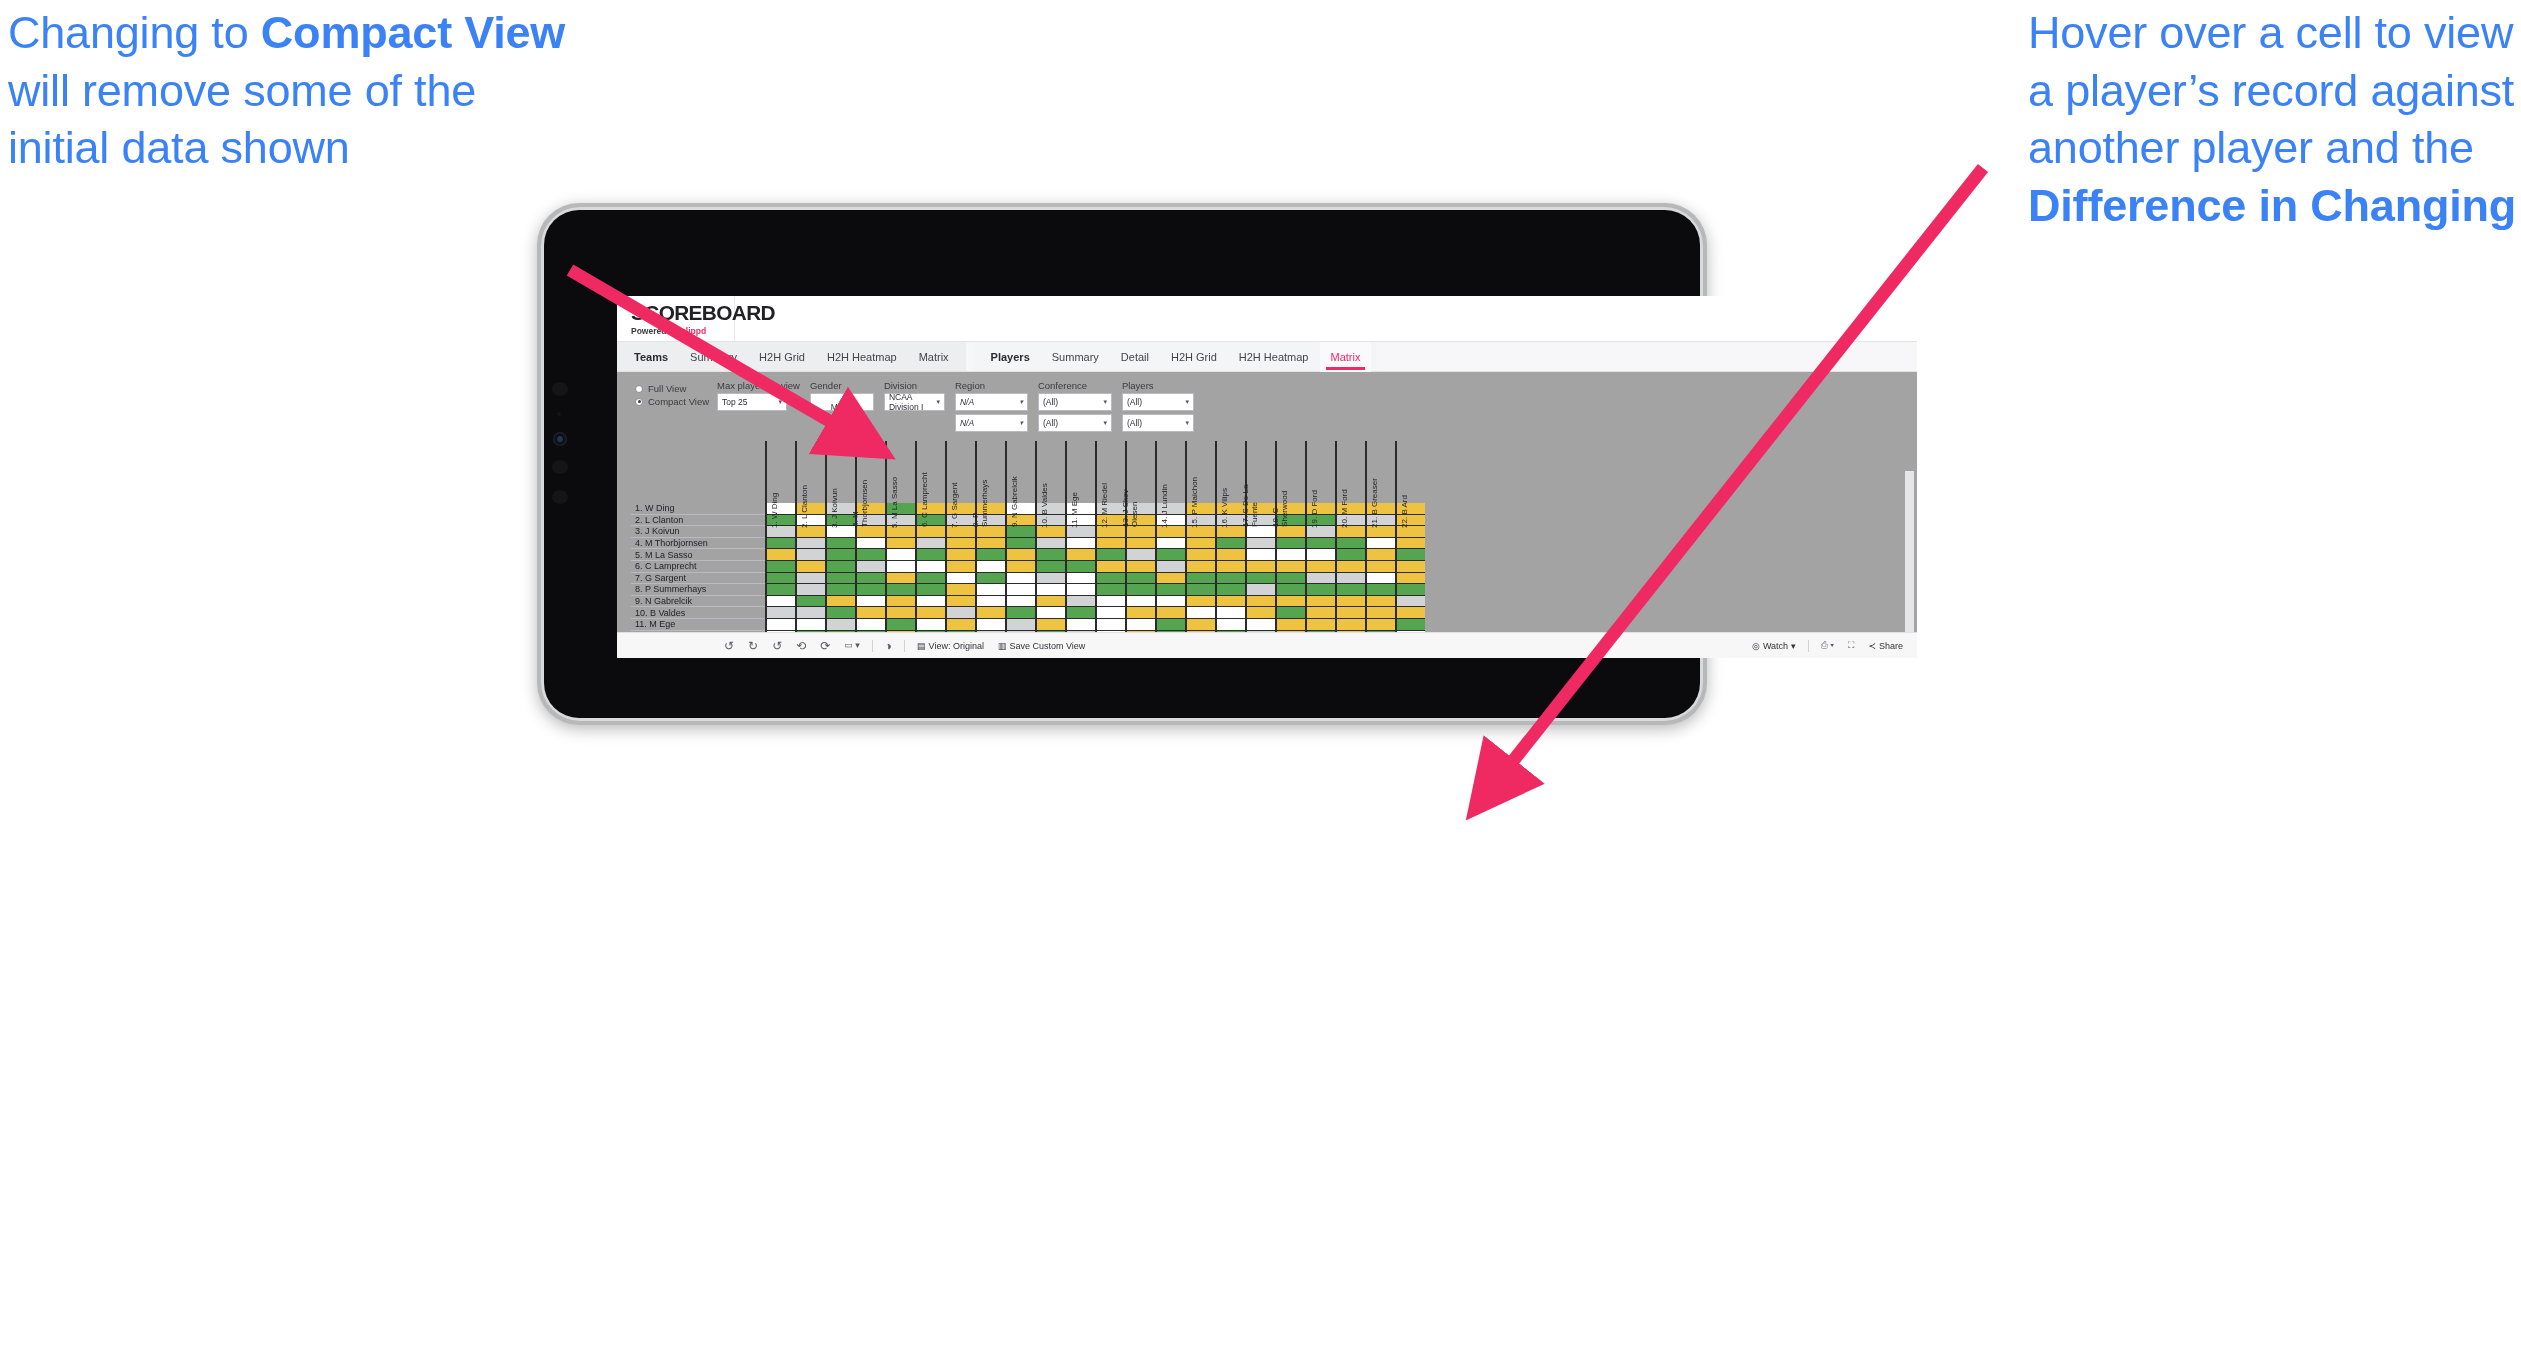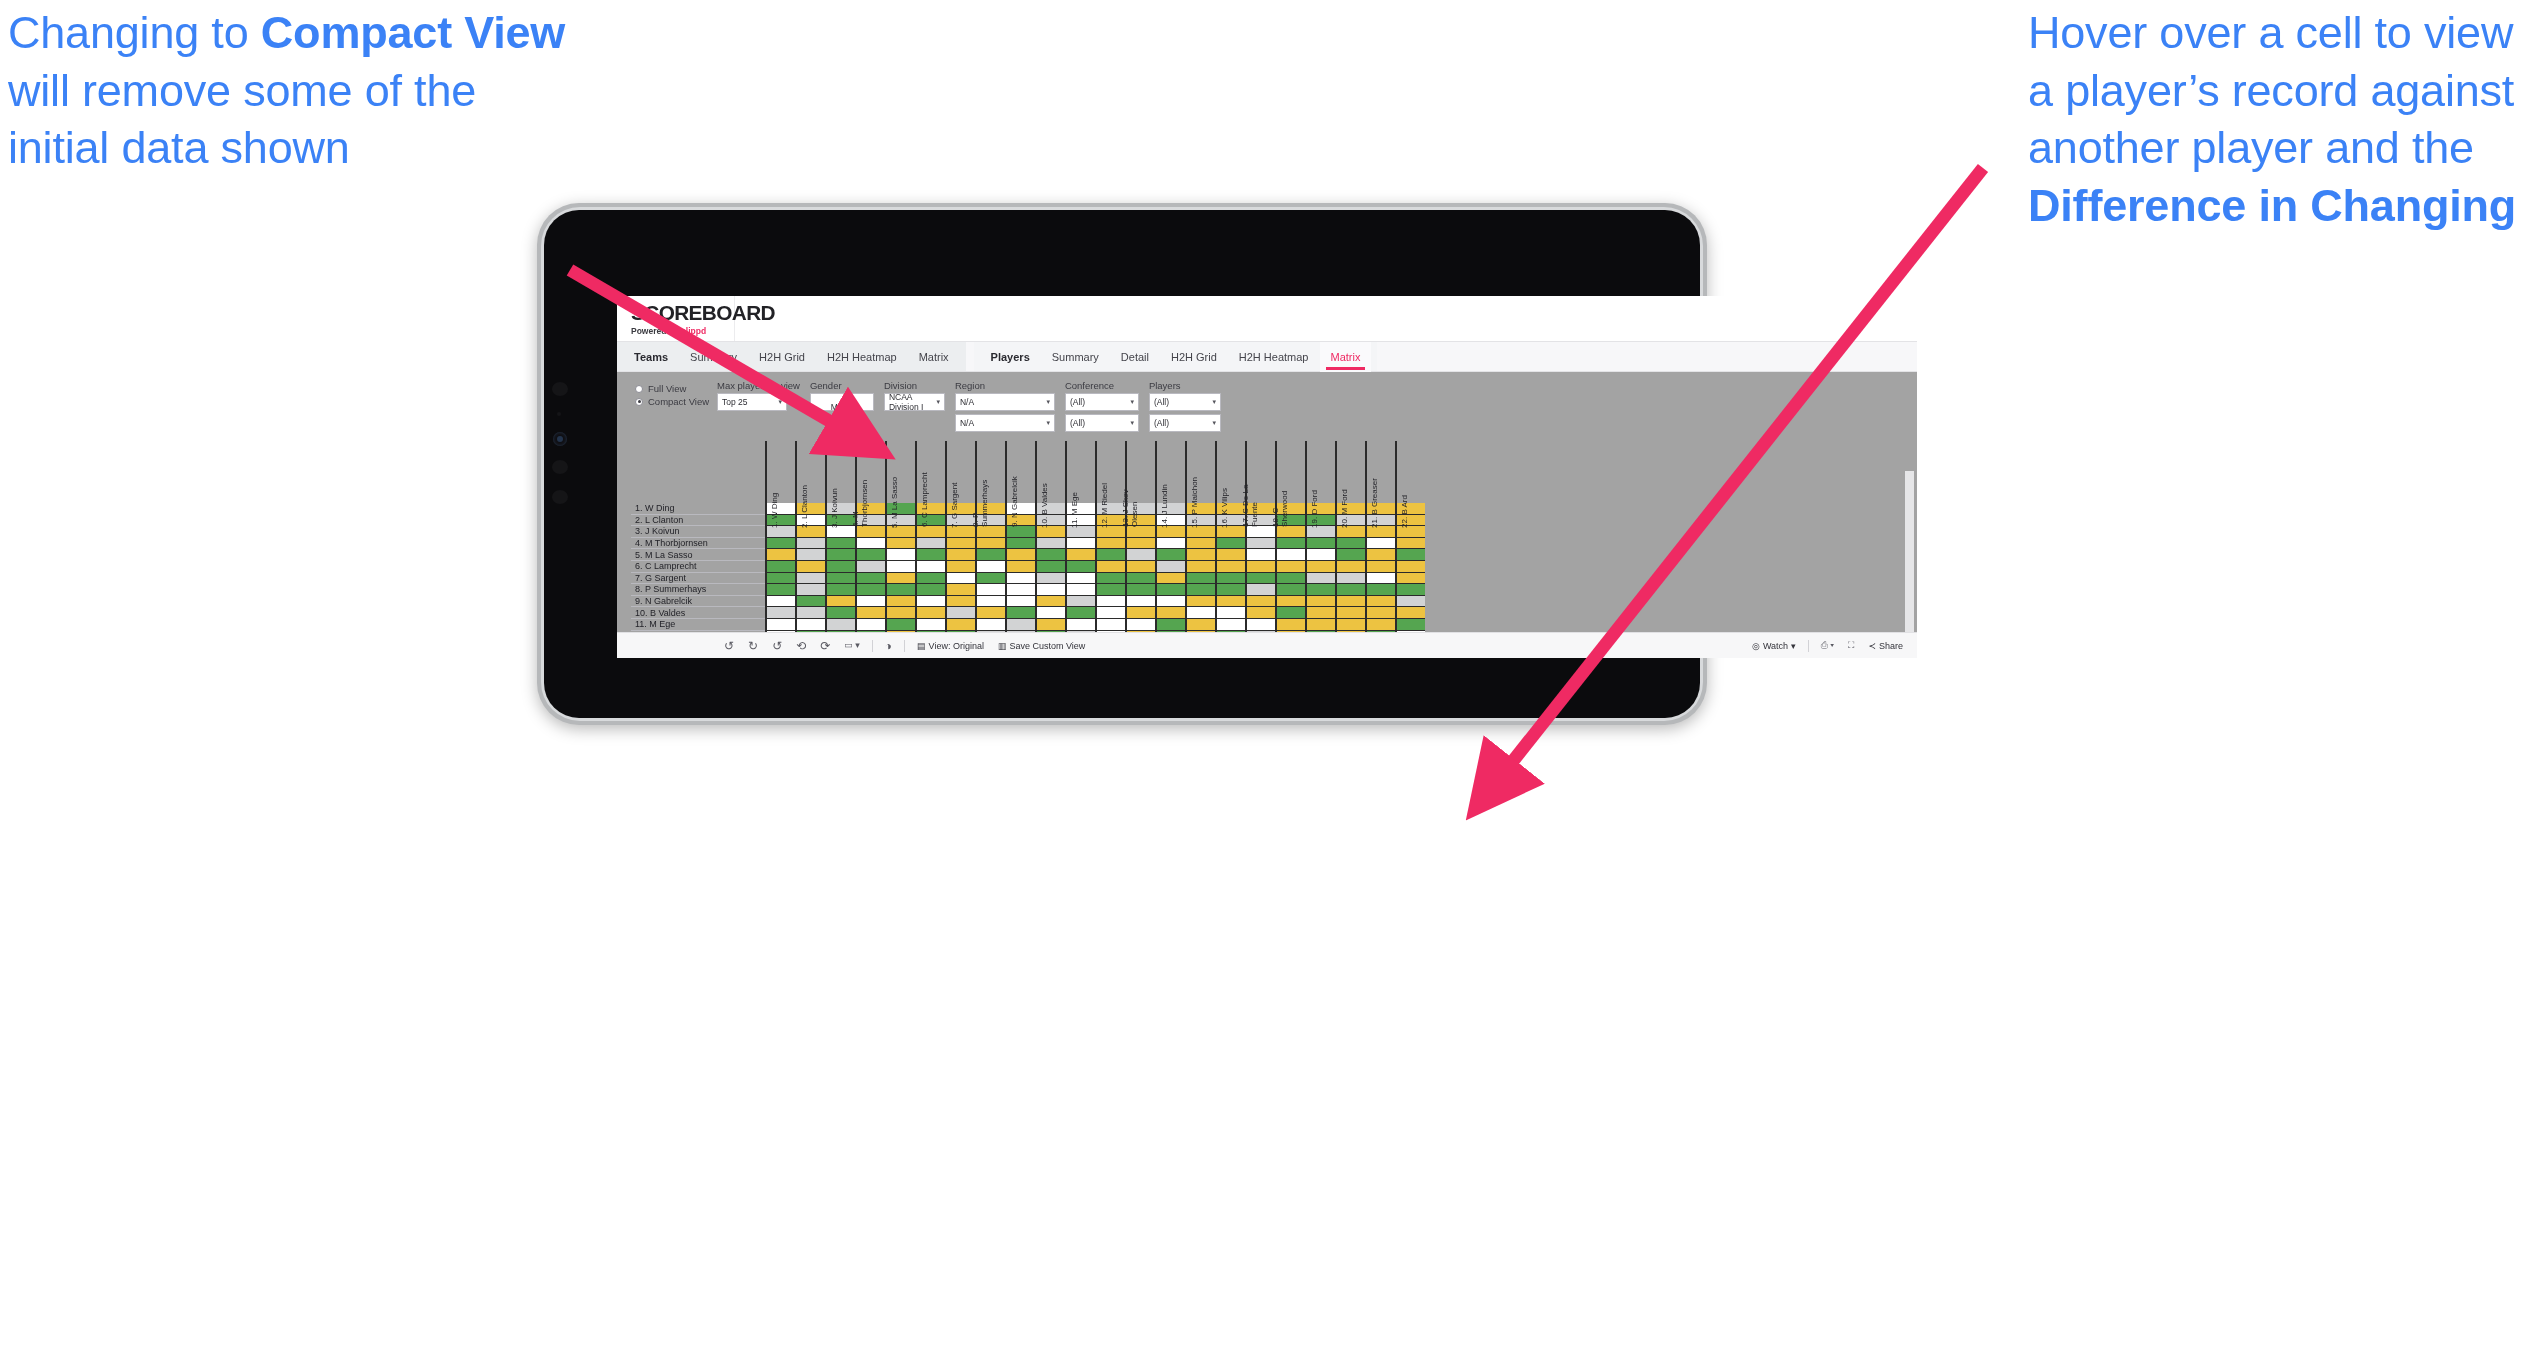--- a/index.html
+++ b/index.html
@@ -67,21 +67,21 @@
           background:#fff; position:relative; flex:0 0 auto; }
   .rdot.on::after { content:""; position:absolute; left:1.5px; top:1.5px; width:3px; height:3px;
                     border-radius:50%; background:#3b3b42; }
   .fcol { margin-right:10px; }
   .flabel { font-size:9.5px; color:#3b3b42; margin-bottom:2px; }
   .fsel { height:15px; border:1px solid #b9b9c0; background:#fff; font-size:8.5px;
           color:#2e2e34; display:flex; align-items:center; padding:8px 4px;
           justify-content:space-between; margin-bottom:3px; }
   .fsel .car { font-size:7px; color:#55555c; }
   .w70 { width:70px; } .w64 { width:64px;flex-direction:column; } .w73 { width:61px; }
-  .w80 { width:100px; } .w74 { width:74px; } .w72 { width:72px; }
+  .w80 { width:73px;font-style:italic; } .w74 { width:74px; } .w72 { width:72px; }
 
   
   .matrix-wrap { position:relative; margin-top:6px; padding-left:2px; }
   .colheads { display:flex; margin-left:134px; height:62px; align-items:flex-end;
               border-bottom:0; }
   .chcell { width:30px; position:relative; height:62px; flex:0 0 auto; }
   .chcell::before { content:""; position:absolute; left:0; top:0; bottom:-4px; width:2px;
                     background:#2b2b2b; }
   .chtxt { position:absolute; left:50%; bottom:2px; transform:translateX(-50%) rotate(-90deg);
            transform-origin:center bottom; white-space:nowrap; font-size:8px; color:#232329;

